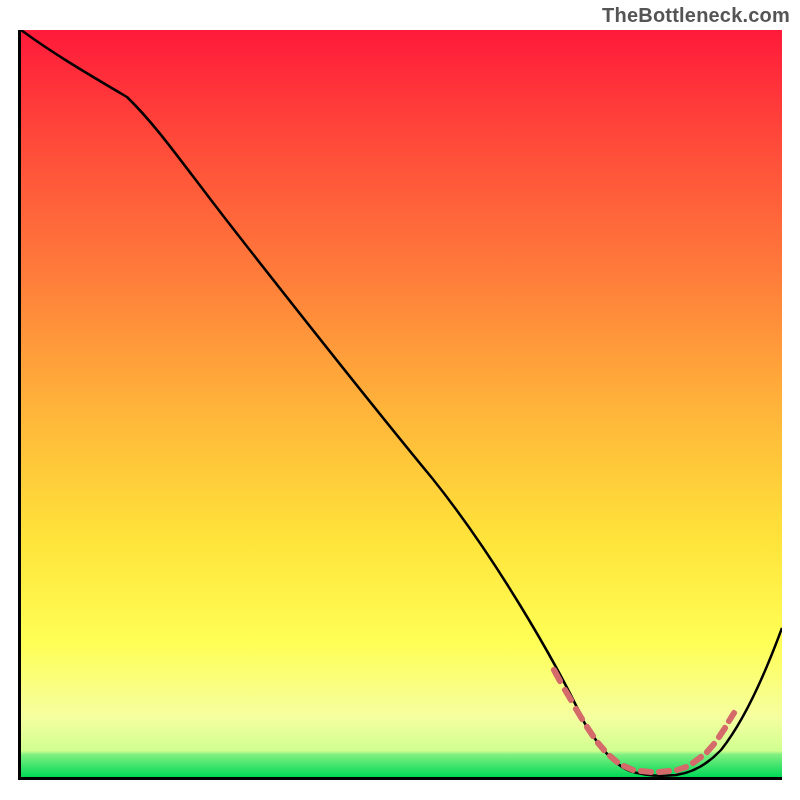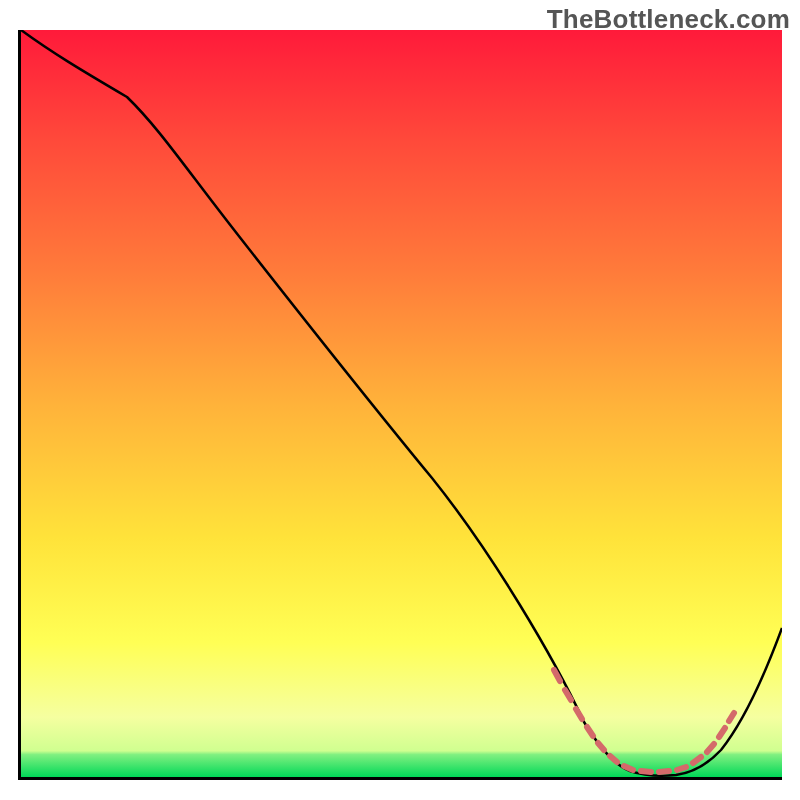--- a/index.html
+++ b/index.html
@@ -13,21 +13,21 @@
   }
   .container {
     position: relative;
     width: 800px;
     height: 800px;
   }
   .attribution {
     position: absolute;
     top: 4px;
     right: 10px;
-    font-size: 26px;
+    font-size: 20px;
     font-weight: 600;
     color: #555555;
     letter-spacing: 0.2px;
     z-index: 10;
   }
   .plot {
     position: absolute;
     left: 18px;
     top: 30px;
     width: 764px;

